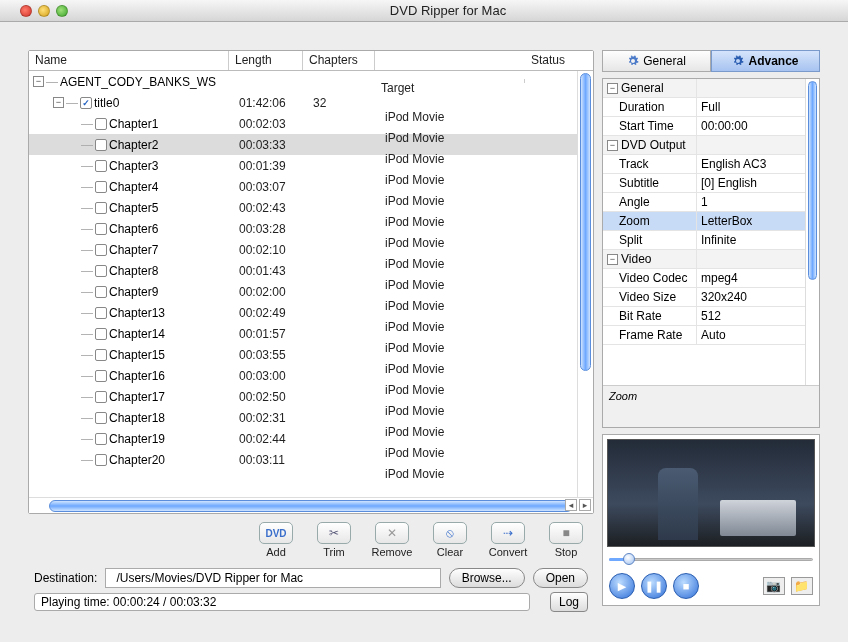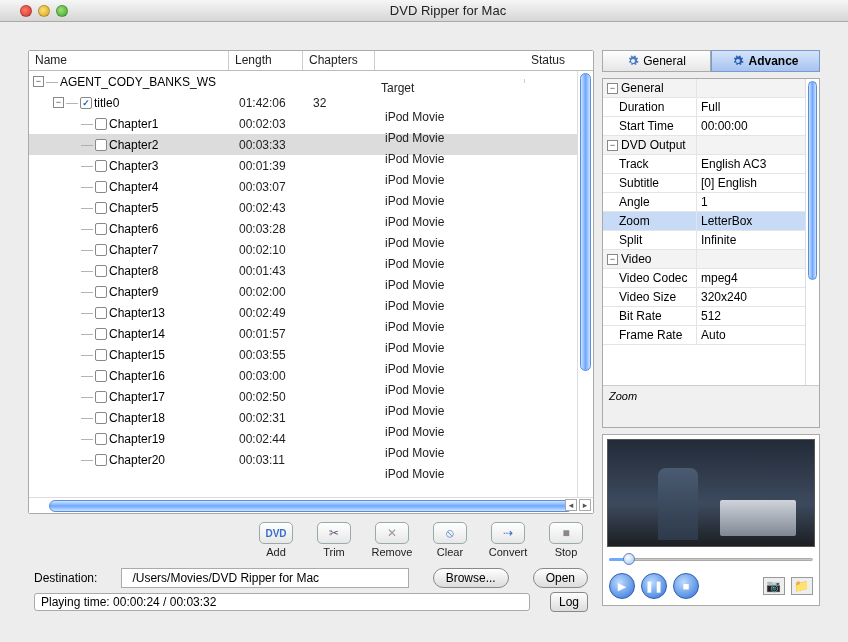--- a/index.html
+++ b/index.html
@@ -43,21 +43,21 @@
   .hscroll { height:16px; background:#fff; border-top:1px solid #ddd; display:flex; align-items:center; padding:0 20px; position:relative; }
   .hscroll .thumb { flex:1; height:12px; background:linear-gradient(#cfe4ff,#6ea8ff,#cfe4ff); border:1px solid #5a8edc; border-radius:7px; }
   .hscroll .arrow { position:absolute; right:2px; top:1px; display:flex; gap:2px; }
   .harr { width:12px; height:12px; border:1px solid #aaa; background:#fff; font-size:9px; text-align:center; line-height:10px; color:#555;}
 
   .toolbar { display:flex; justify-content:flex-end; gap:14px; padding:8px 6px 6px; }
   .tbtn { width:44px; display:flex; flex-direction:column; align-items:center; gap:2px; }
   .tbtn .ico { width:34px; height:22px; border:1px solid #9aa; border-radius:5px; background:linear-gradient(#fff,#e7e7e7); display:flex; align-items:center; justify-content:center; color:#557; font-size:12px; }
   .tbtn .lbl { font-size:11px; color:#222; }
 
-  .destrow { display:flex; align-items:center; gap:24px; padding:4px 6px;justify-content:flex-end; }
+  .destrow { display:flex; align-items:center; gap:8px; padding:4px 6px;justify-content:flex-end; }
   .destrow input { flex:1; height:20px; border:1px solid #aaa; border-radius:0; padding:0 10px; background:#fff; font-size:12px; }
   .aquabtn { height:20px; padding:0 12px; border:1px solid #888; border-radius:10px; background:linear-gradient(#fefefe,#dcdcdc); font-size:12px; }
 
   .statusrow { display:flex; align-items:center; gap:20px; padding:0 6px 2px; }
   .statusrow .track { flex:1; height:18px; border:1px solid #aaa; border-radius:3px; background:#fff; padding:0 6px; display:flex; align-items:center; font-size:12px; }
 
   
   .tabs { display:flex; height:22px; }
   .tab { flex:1; border:1px solid #aaa; display:flex; align-items:center; justify-content:center; gap:4px; font-size:11px; background:linear-gradient(#fefefe,#e6e6e6); }
   .tab.active { background:linear-gradient(#d5e4fb,#a7c3f0); border-color:#7a9acc; font-weight:bold; }

